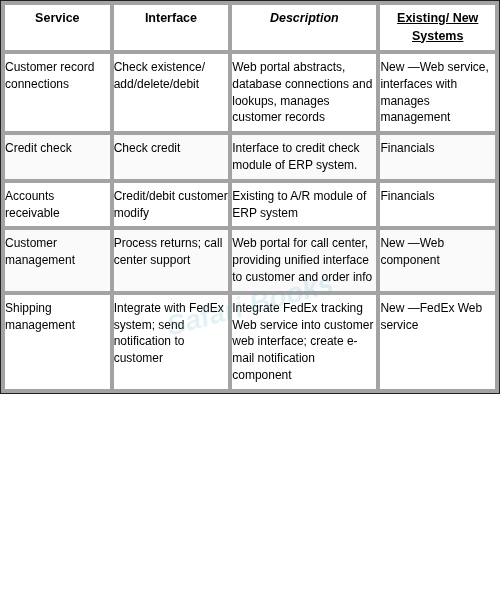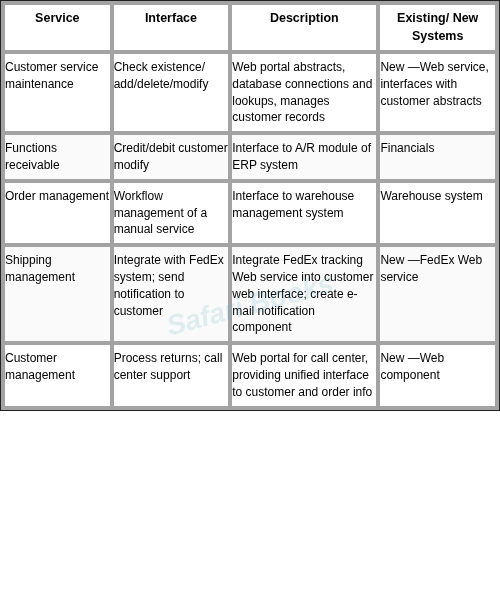--- a/index.html
+++ b/index.html
@@ -32,22 +32,22 @@
       border-bottom: 2px solid #222;
     }
     tbody tr:nth-child(even) {
       background: #fafafa;
     }
     tbody tr:nth-child(odd) {
       background: #fff;
     }
     .col-service { width: 22%; }
     .col-functions { width: 24%; }
-    .col-description { width: 30%; }
-    .col-systems { width: 24%; }
+    .col-description { width: 30%; font-style: italic; }
+    .col-systems { width: 24%; text-decoration: underline; }
     .watermark {
       position: absolute;
       top: 50%;
       left: 50%;
       transform: translate(-50%, -50%) rotate(-15deg);
       font-size: 28px;
       color: rgba(100,180,200,0.18);
       pointer-events: none;
       white-space: nowrap;
       font-style: italic;
@@ -70,45 +70,45 @@
       <thead>
         <tr>
           <th class="col-service">Service</th>
           <th class="col-functions">Interface</th>
           <th class="col-description">Description</th>
           <th class="col-systems">Existing/ New Systems</th>
         </tr>
       </thead>
       <tbody id="table-body">
       <tr>
-            <td>Customer service maintenance</td>
-            <td>Check existence/ add/delete/modify</td>
+            <td>Customer record connections</td>
+            <td>Check existence/ add/delete/debit</td>
             <td>Web portal abstracts, database connections and lookups, manages customer records</td>
-            <td>New —Web service, interfaces with customer abstracts</td>
+            <td>New —Web service, interfaces with manages management</td>
           </tr>
           <tr>
-            <td>Functions receivable</td>
-            <td>Credit/debit customer modify</td>
-            <td>Interface to A/R module of ERP system</td>
+            <td>Credit check</td>
+            <td>Check credit</td>
+            <td>Interface to credit check module of ERP system.</td>
             <td>Financials</td>
           </tr>
           <tr>
-            <td>Order management</td>
-            <td>Workflow management of a manual service</td>
-            <td>Interface to warehouse management system</td>
-            <td>Warehouse system</td>
+            <td>Accounts receivable</td>
+            <td>Credit/debit customer modify</td>
+            <td>Existing to A/R module of ERP system</td>
+            <td>Financials</td>
+          </tr>
+          <tr>
+            <td>Customer management</td>
+            <td>Process returns; call center support</td>
+            <td>Web portal for call center, providing unified interface to customer and order info</td>
+            <td>New —Web component</td>
           </tr>
           <tr>
             <td>Shipping management</td>
             <td>Integrate with FedEx system; send notification to customer</td>
             <td>Integrate FedEx tracking Web service into customer web interface; create e-mail notification component</td>
             <td>New —FedEx Web service</td>
           </tr>
-          <tr>
-            <td>Customer management</td>
-            <td>Process returns; call center support</td>
-            <td>Web portal for call center, providing unified interface to customer and order info</td>
-            <td>New —Web component</td>
-          </tr>
         </tbody>
     </table>
   </div>
 </div>
 
 </body></html>

